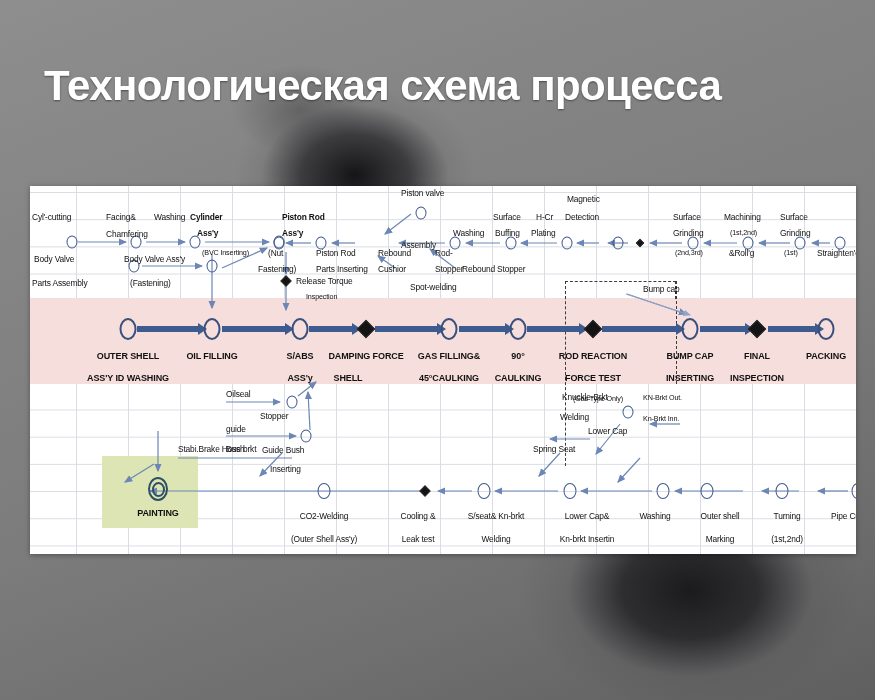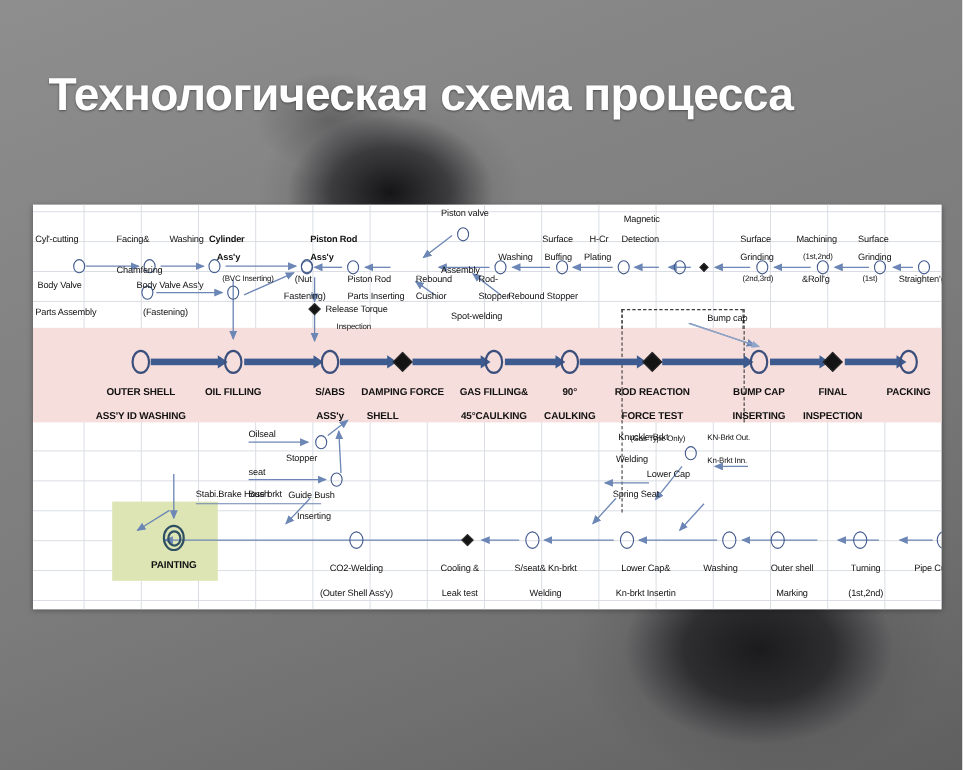--- a/index.html
+++ b/index.html
@@ -225,21 +225,21 @@
 
     <div class="node" style="left:42px; top:56px;">
         <div class="circ sm"></div>
       </div>
     <div class="lbl" style="left:2px; top:26px;">Cyl'-cutting</div>
 
     <div class="node" style="left:106px; top:56px;">
         <div class="circ sm"></div>
       </div>
     <div class="lbl" style="left:76px; top:26px;">Facing&amp;</div>
-    <div class="lbl" style="left:76px; top:54px;text-align:center;">Chamfering</div>
+    <div class="lbl" style="left:76px; top:43px;text-align:center;">Chamfering</div>
 
     <div class="node" style="left:165px; top:56px;">
         <div class="circ sm"></div>
       </div>
     <div class="lbl" style="left:124px; top:26px;">Washing</div>
 
     <div class="node" style="left:249px; top:56px;">
         <div class="circ sm"></div>
       </div>
     <div class="lbl b" style="left:160px; top:26px;">Cylinder</div>
@@ -413,21 +413,21 @@
         <div class="circ big"></div>
       </div>
     <div class="lbl main c" style="left:796px; top:165px;">PACKING</div>
 
     <div class="lbl" style="left:196px; top:203px;">Oilseal</div>
     <div class="node" style="left:262px; top:216px;">
         <div class="circ sm"></div>
       </div>
     <div class="lbl" style="left:230px; top:225px;">Stopper</div>
 
-    <div class="lbl" style="left:196px; top:238px;">seat</div>
+    <div class="lbl" style="left:196px; top:238px;">guide</div>
     <div class="lbl" style="left:196px; top:258px;">Bush</div>
     <div class="node" style="left:276px; top:250px;">
         <div class="circ sm"></div>
       </div>
     <div class="lbl" style="left:232px; top:259px;">Guide Bush</div>
     <div class="lbl" style="left:240px; top:278px;">Inserting</div>
 
     <div class="node" style="left:128px; top:303px;">
         <div class="dblcirc"></div>
       </div>
@@ -473,21 +473,21 @@
       </div>
     <div class="lbl c" style="left:757px; top:325px;">Turning</div>
     <div class="lbl c" style="left:757px; top:348px;">(1st,2nd)</div>
 
     <div class="node" style="left:828px; top:305px;">
         <div class="circ"></div>
       </div>
     <div class="lbl c" style="left:823px; top:325px;">Pipe Cutting</div>
 
     <div class="lbl" style="left:148px; top:258px;">Stabi.Brake Hose brkt</div>
-    <div class="lbl" style="left:503px; top:258px;margin-left:24px;">Spring Seat</div>
+    <div class="lbl" style="left:503px; top:258px;">Spring Seat</div>
     <div class="lbl" style="left:558px; top:240px;">Lower Cap</div>
     <div class="lbl" style="left:532px; top:206px;">Knuckle-Brkt</div>
     <div class="lbl" style="left:530px; top:226px;">Welding</div>
     <div class="node" style="left:598px; top:226px;">
         <div class="circ sm"></div>
       </div>
     <div class="lbl xs" style="left:613px; top:207px;">KN-Brkt Out.</div>
     <div class="lbl xs" style="left:613px; top:228px;">Kn-Brkt Inn.</div>
 
   </div>

